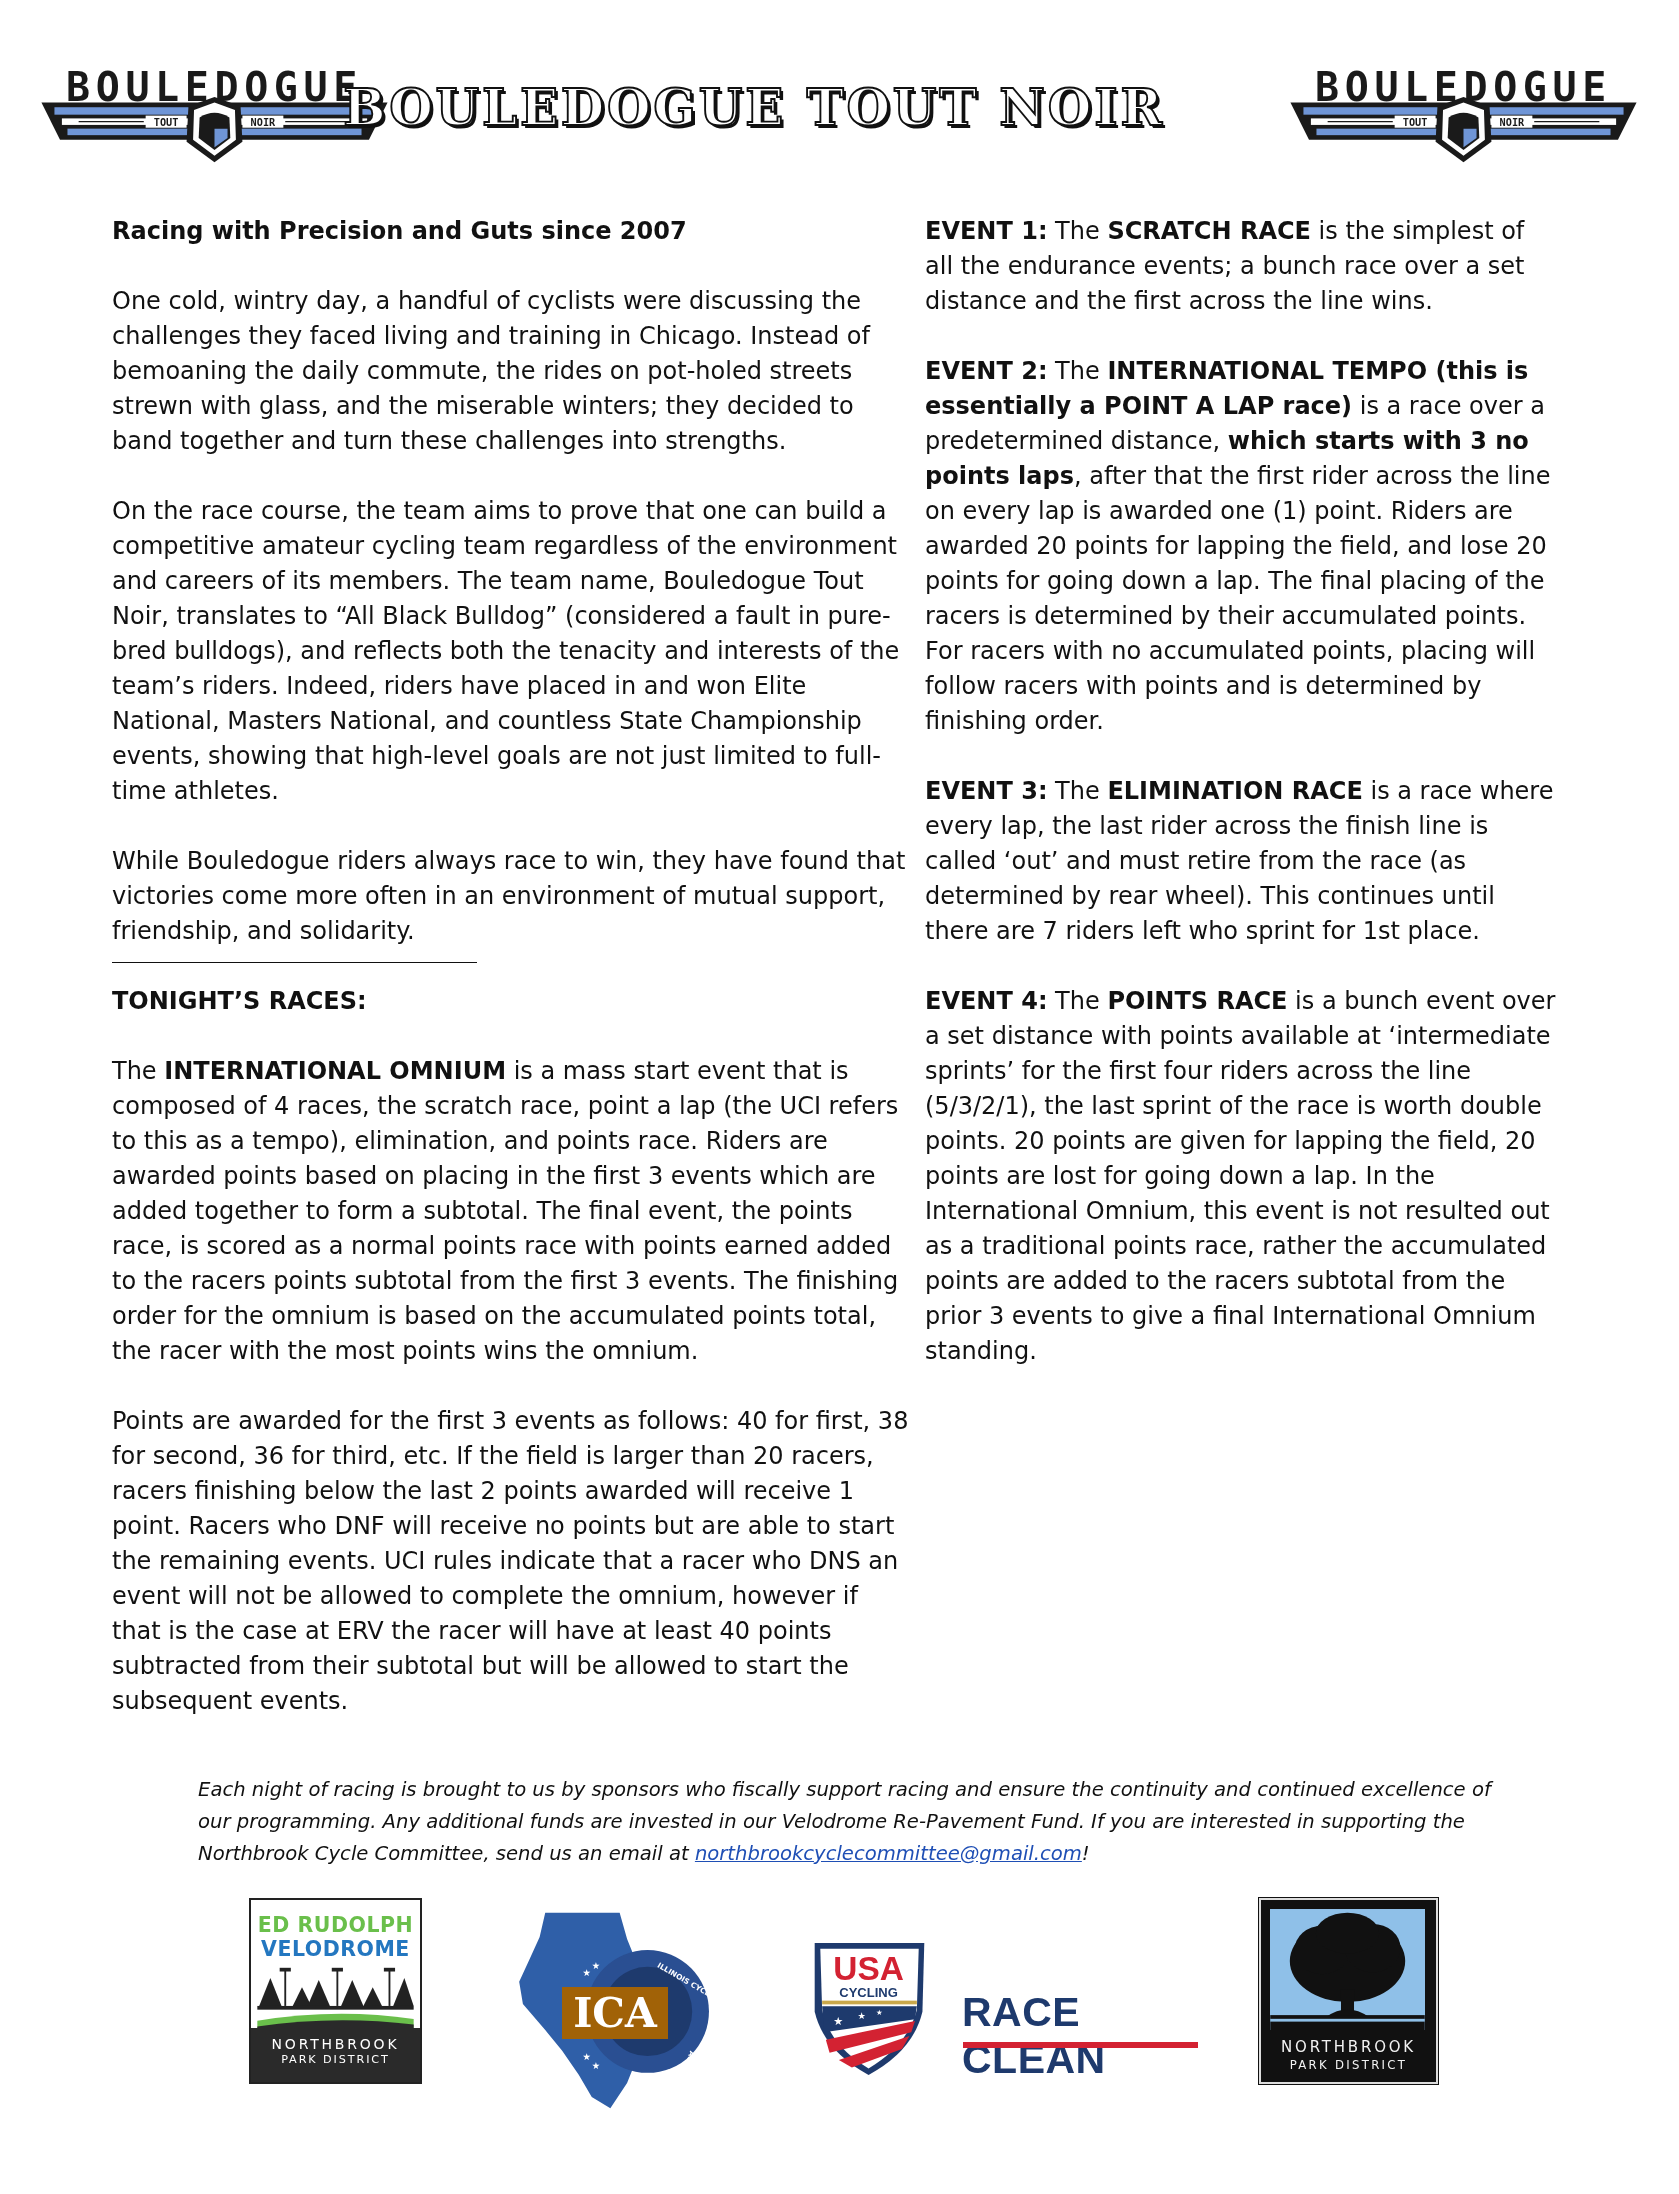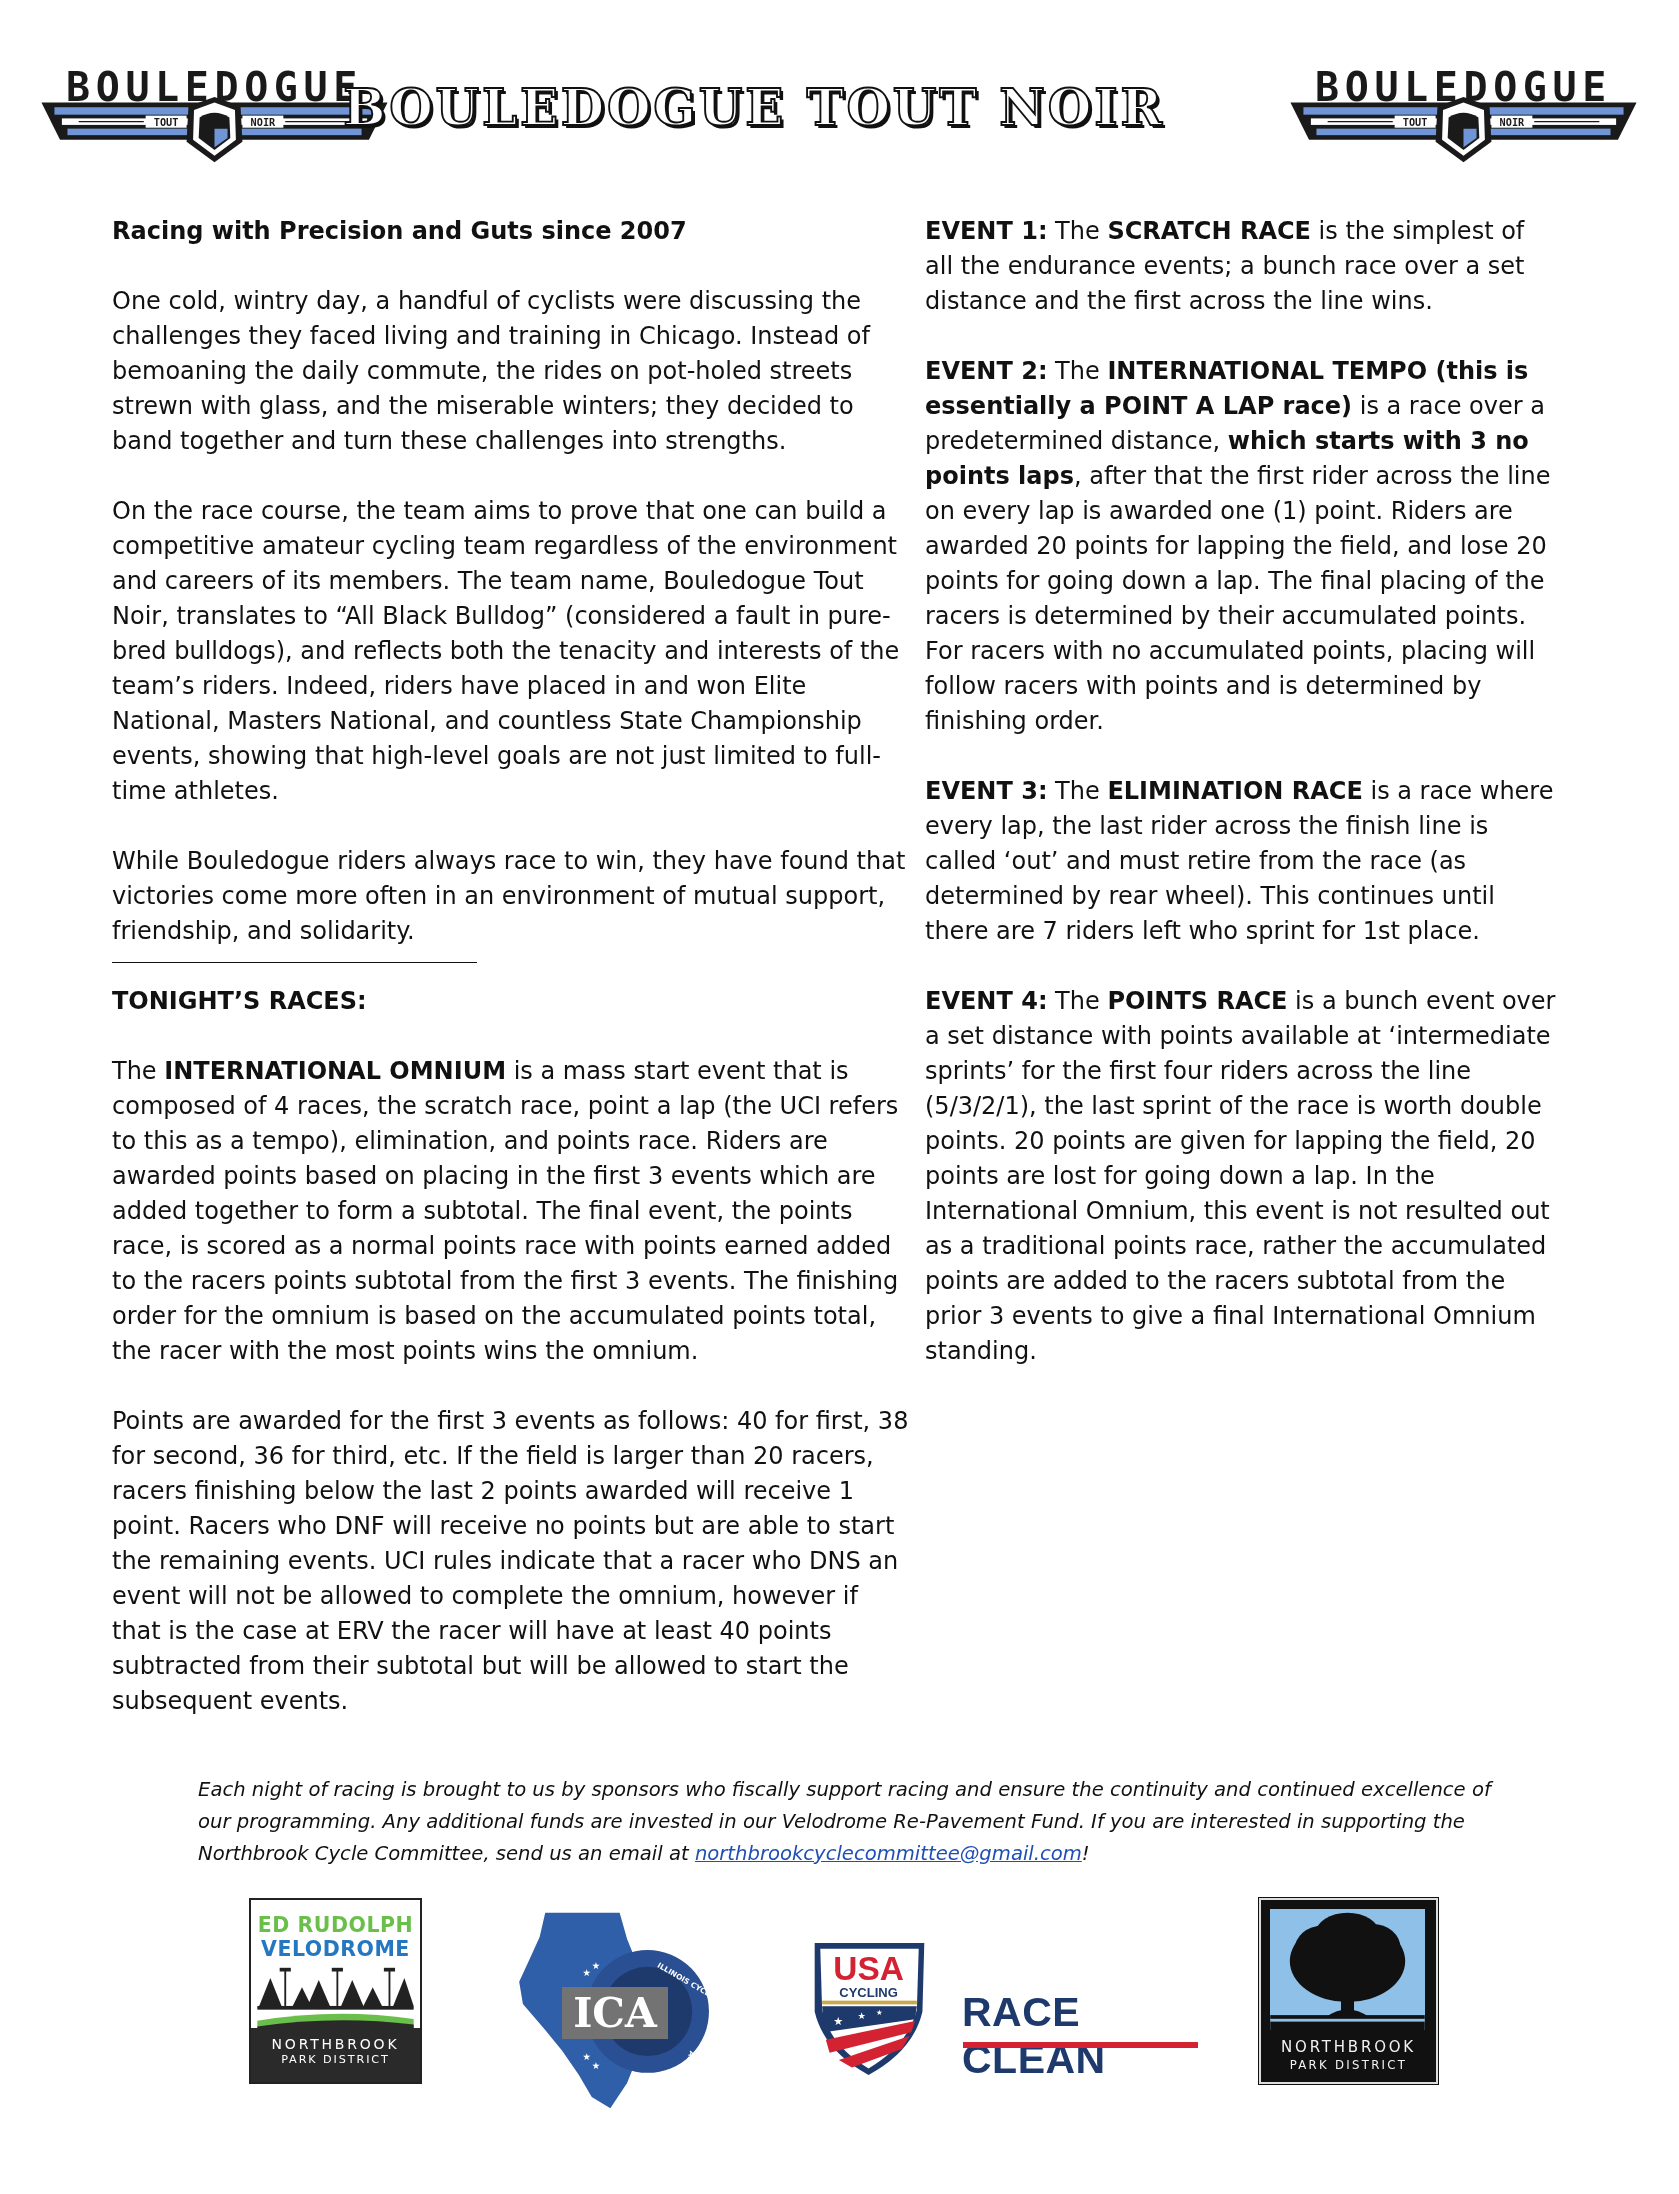--- a/index.html
+++ b/index.html
@@ -46,21 +46,21 @@
 
   .logo { position: absolute; }
   .erv { left: 249px; top: 1898px; width: 173px; width: 173px; height: 186px; background: #fff; border: 2.8px solid #222; }
   .erv .t1 { position: absolute; left: 0; width: 100%; top: 13px; text-align: center; font-weight: bold; font-size: 20.5px; color: #6abf4b; letter-spacing: 0.5px; }
   .erv .t2 { position: absolute; left: 0; width: 100%; top: 37px; text-align: center; font-weight: bold; font-size: 20.5px; color: #2477c0; letter-spacing: 0.5px; }
   .erv .bottom { position: absolute; left: 0; bottom: 0; width: 100%; height: 54px; background: #2a2a2a; color: #fff; text-align: center; }
   .erv .b1 { font-size: 14px; letter-spacing: 2.8px; padding-top: 7.5px; }
   .erv .b2 { font-size: 11.2px; letter-spacing: 1.9px; padding-top: 1.9px; }
 
   .ica { left: 517px; top: 1911px; width: 196px; height: 200px; }
-  .ica .ica-text { position: absolute; left: 45px; top: 76px; width: 106px; height: 52px; background: #737373; color: #fff; font-weight: bold; font-size: 41px; line-height: 52px; text-align: center; font-family: "DejaVu Serif", serif; }
+  .ica .ica-text { position: absolute; left: 45px; top: 76px; width: 106px; height: 52px; background: #a16207; color: #fff; font-weight: bold; font-size: 41px; line-height: 52px; text-align: center; font-family: "DejaVu Serif", serif; }
 
   .usac { left: 811px; top: 1939px; width: 401px; height: 140px; }
   .race-clean { position: absolute; left: 151px; top: 50px; font-family: "Liberation Sans", sans-serif; font-weight: bold; font-size: 41px; color: #1e3a6d; letter-spacing: 0.5px; }
   .race-clean-bar { position: absolute; left: 152px; top: 103px; width: 235px; height: 5.6px; background: #d32232; }
 
   .npd { left: 1259px; top: 1898px; width: 179px; height: 186px; background: #111; border: 2.8px solid #ddd; outline: 1.9px solid #111; }
   .npd .sky { position: absolute; left: 9.3px; top: 9.3px; width: 155px; height: 121px; background: #8fc0e8; overflow: hidden; }
   .npd .n1 { position: absolute; left: 0; width: 100%; top: 138px; text-align: center; color: #f2f2f2; font-size: 15px; letter-spacing: 2.8px; }
   .npd .n2 { position: absolute; left: 0; width: 100%; top: 158px; text-align: center; color: #f2f2f2; font-size: 11.7px; letter-spacing: 2.3px; }
 </style>

